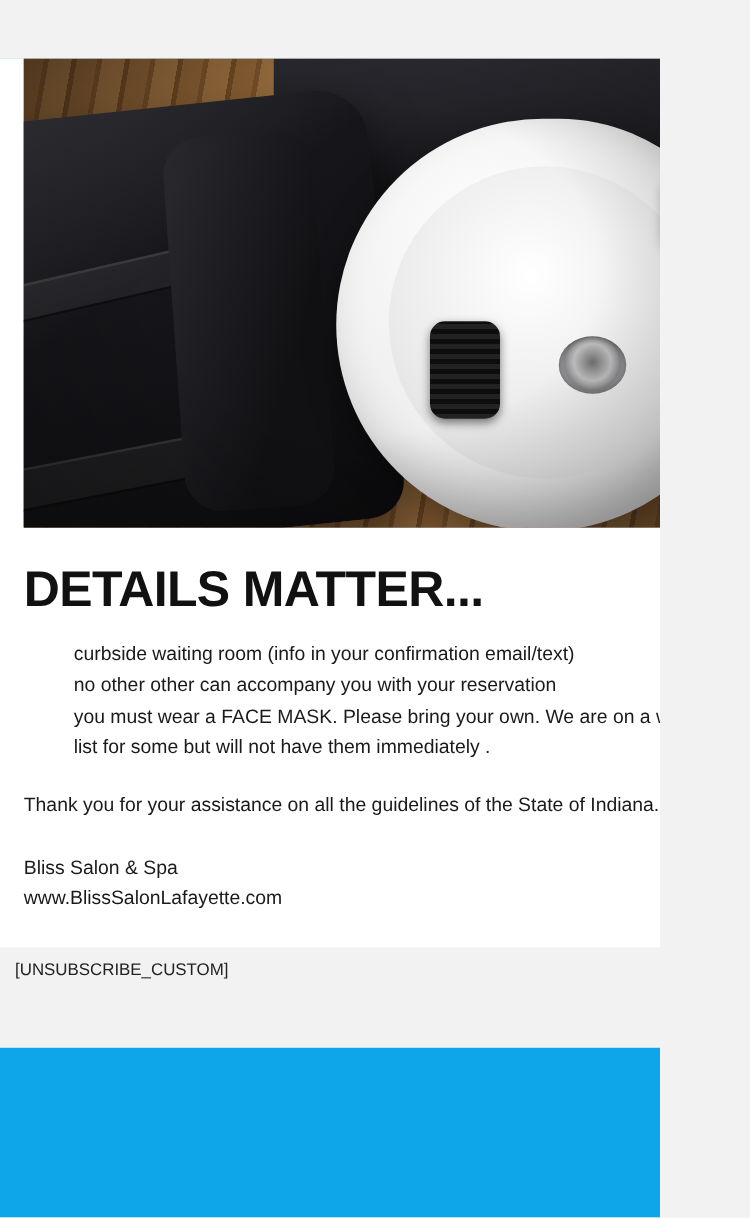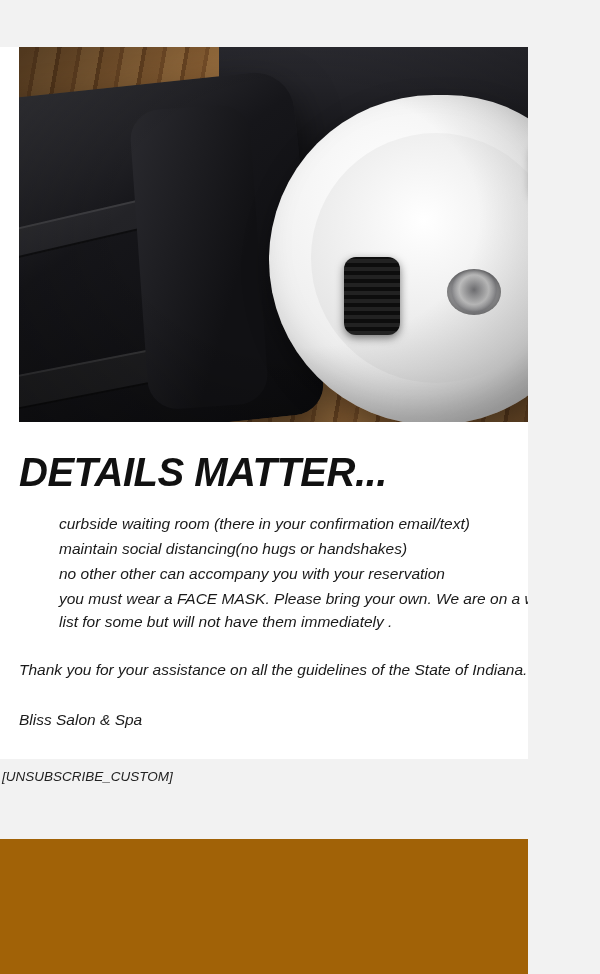--- a/index.html
+++ b/index.html
@@ -5,23 +5,22 @@
   html, body {
     margin: 0;
     padding: 0;
     background: #f2f2f2;
     font-family: "Liberation Sans", sans-serif;
   }
   #page {
     width: 528px;
     height: 974px;
     position: relative;
-    background: #a16207;
+    background: #0ea5e9;
     overflow: hidden;
-    font-style: italic;
   }
   .email-body {
     position: absolute;
     left: 0;
     top: 0;
     width: 600px;
     background: #ffffff;
   }
   .top-gap {
     height: 47px;
@@ -222,21 +221,21 @@
   }
   .spacer-bottom { height: 28px; background:#ffffff; }
   .footer {
     background: #f2f2f2;
     padding: 10px 0 0 0;
     height: 70px;
   }
   .unsubscribe {
     font-size: 13.5px;
     color: #222222;
-    padding: 0 0 0 2px;
+    padding: 0 0 0 12px;
   }
 </style>
 </head>
 <body>
 
 <div id="page">
 
   <div class="top-gap"></div>
 
   <div class="email-body" style="top:47px;">
@@ -259,30 +258,30 @@
         <div class="sprayer"></div>
         <div class="vignette"></div>
       </div>
     </div>
 
     <div class="content">
       <h1 class="headline">DETAILS MATTER...</h1>
 
 
       <div class="bullets">
-        <div>curbside waiting room (there in your confirmation email/text)</div>
-        <div>maintain social distancing(no hugs or handshakes)</div>
+        <div>curbside waiting room (info in your confirmation email/text)</div>
         <div>no other other can accompany you with your reservation</div>
         <div>you must wear a FACE MASK.  Please bring your own.  We are on a waiting list for some but will not have them immediately .</div>
       </div>
 
       <p class="thanks">Thank you for your assistance on all the guidelines of the State of Indiana.</p>
 
       <div class="signature">
         <div>Bliss Salon &amp; Spa</div>
+        <a href="#">www.BlissSalonLafayette.com</a>
       </div>
     </div>
 
     <div class="spacer-bottom"></div>
 
     <div class="footer">
       <div class="unsubscribe">[UNSUBSCRIBE_CUSTOM]</div>
     </div>
 
   </div>

